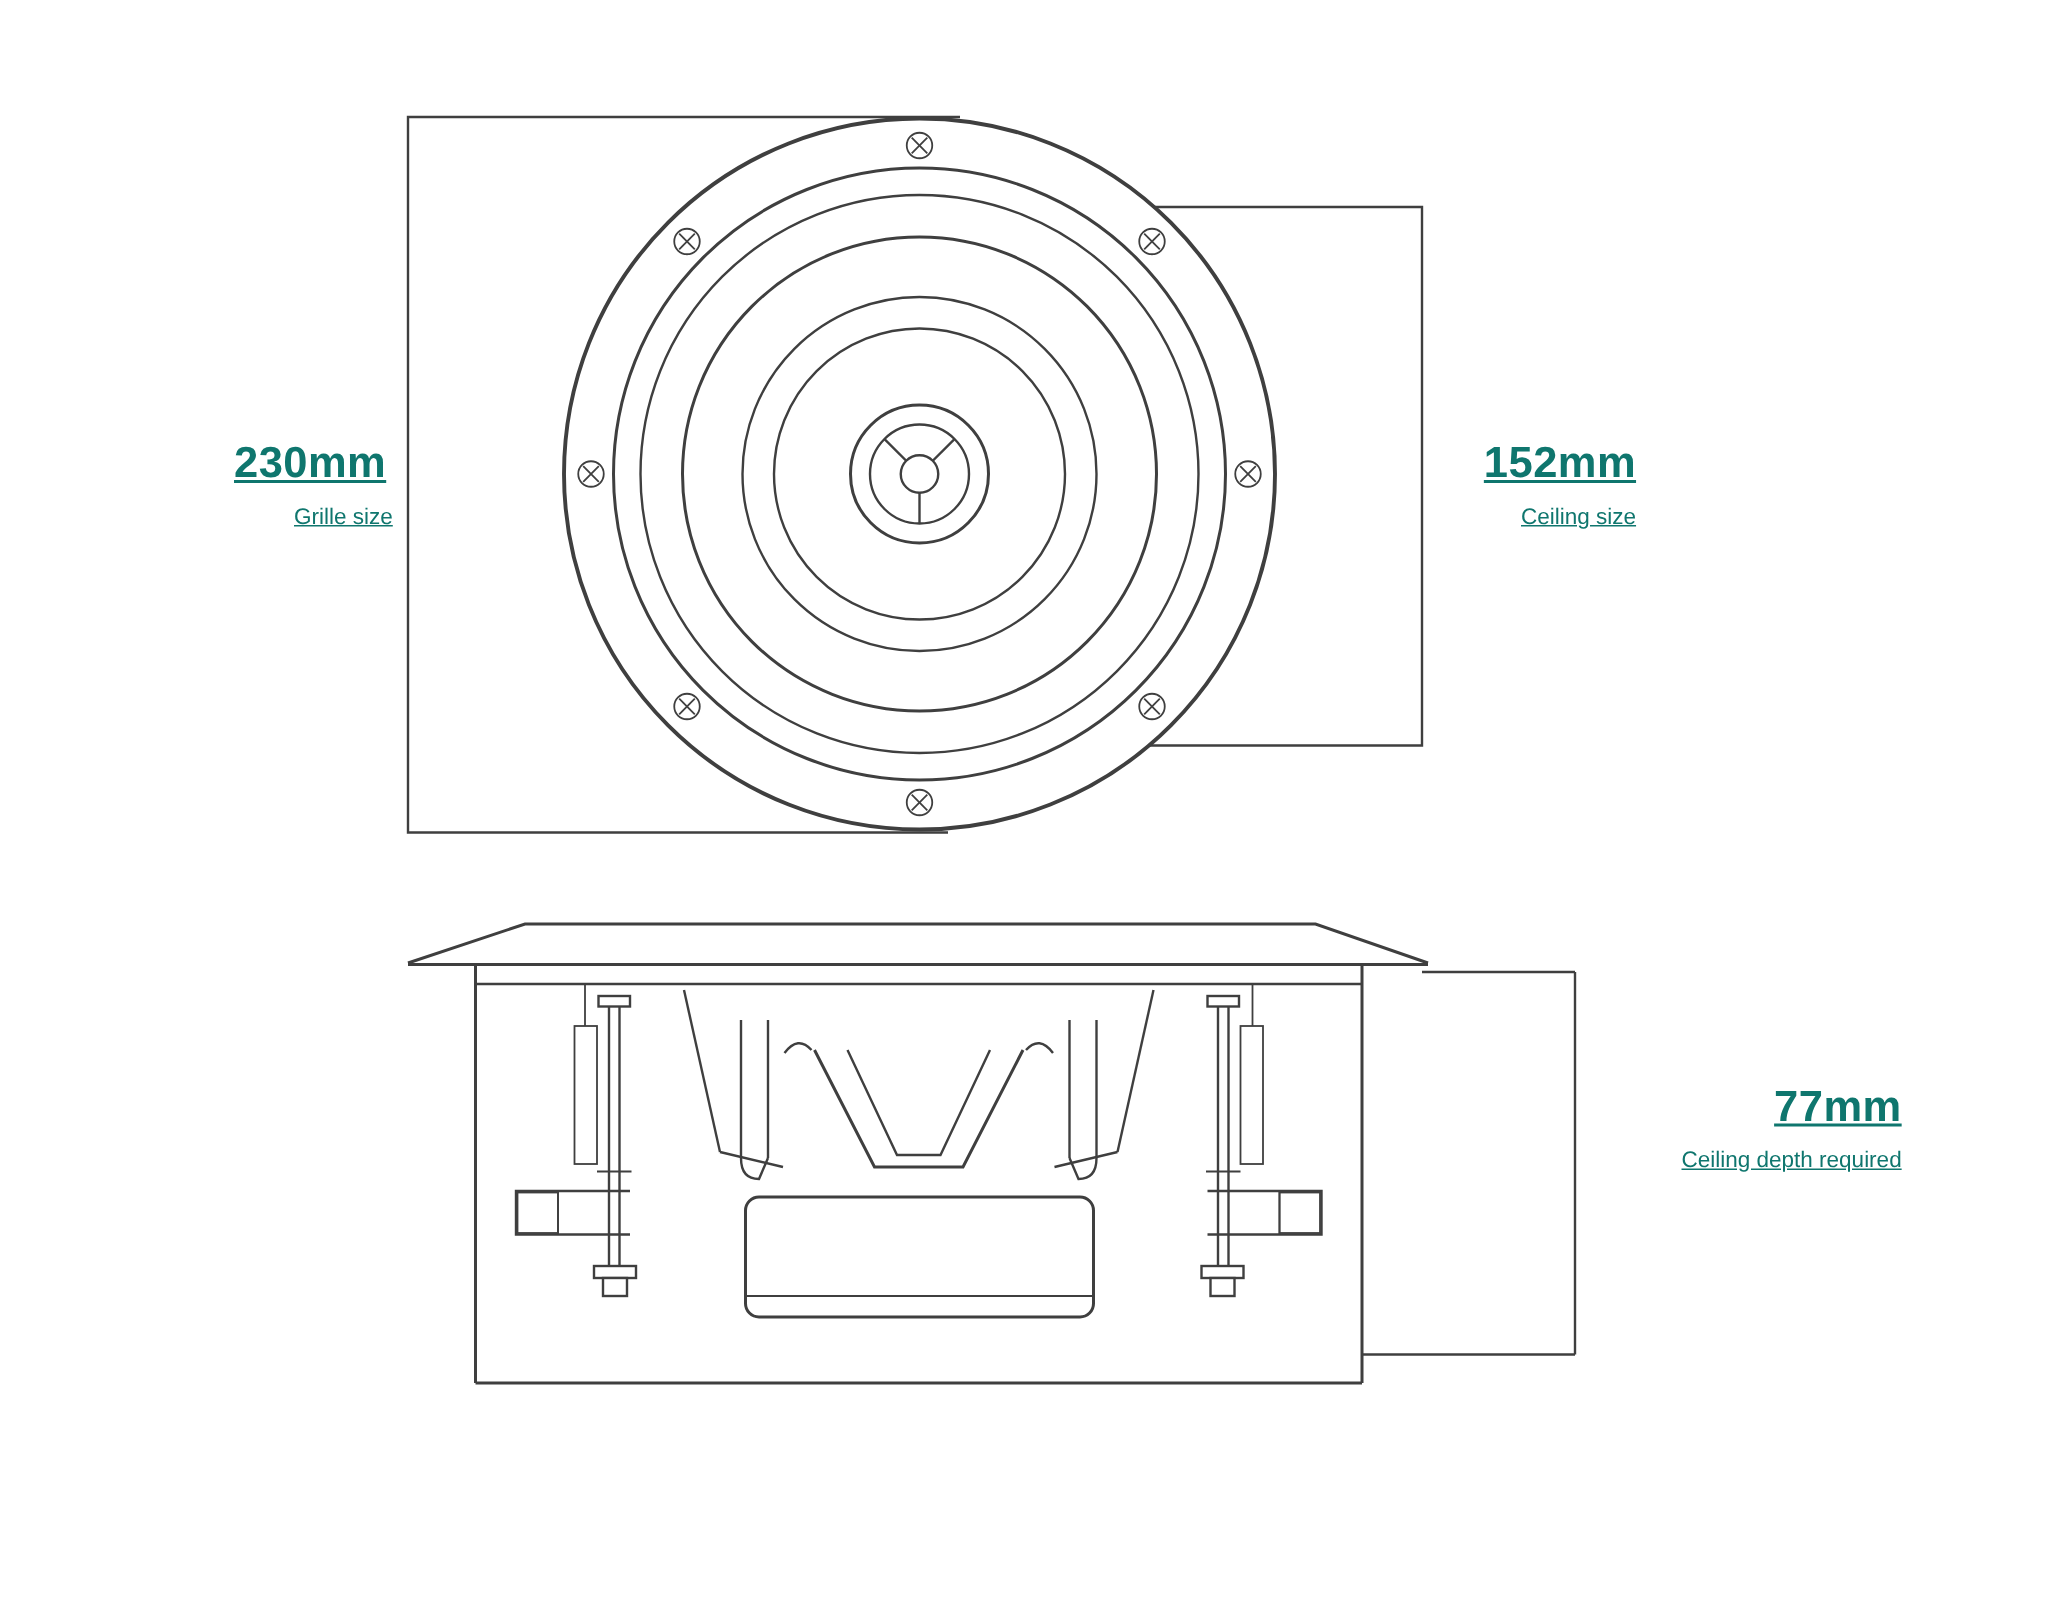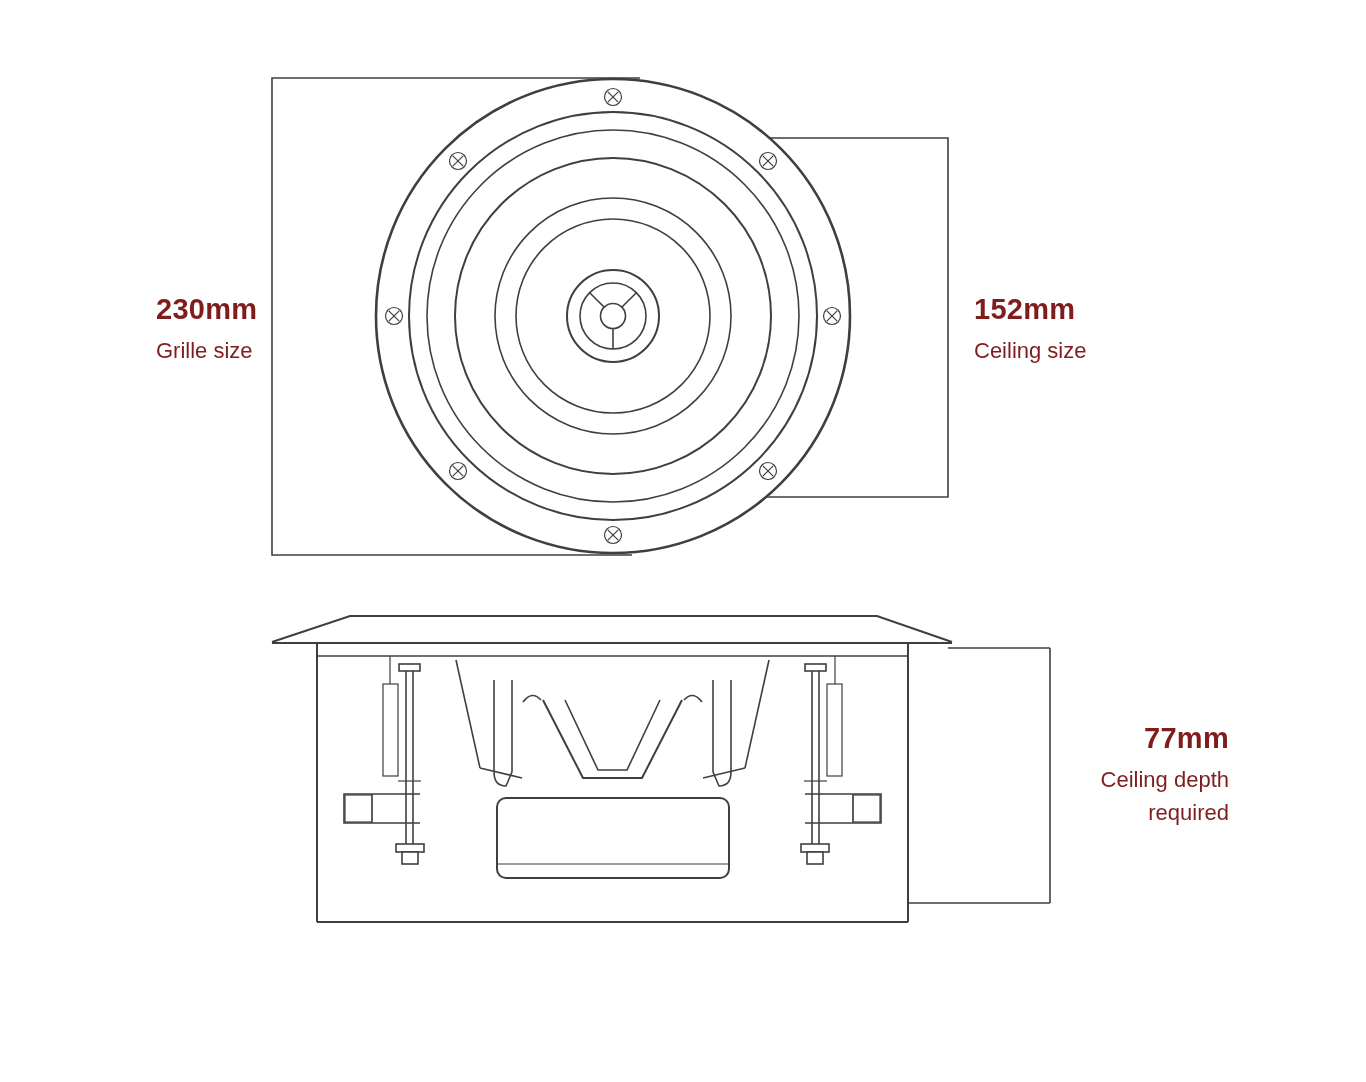--- a/index.html
+++ b/index.html
@@ -12,23 +12,23 @@
   }
   .stage svg{position:absolute;left:0;top:0;}
   
   .ln{stroke:#3f3f3f;fill:none;}
   .fw{fill:#ffffff;}
   .w1{stroke-width:1.2px;}
   .w15{stroke-width:1.6px;}
   .w2{stroke-width:2px;}
   .w25{stroke-width:2.6px;}
   
-  .dim-label{position:absolute;color:#7f1d1d;}
+  .dim-label{position:absolute;color:#0f766e;text-decoration:underline;}
   .dim-value{font-size:29px;font-weight:700;letter-spacing:.3px;line-height:1;}
-  .dim-caption{font-size:22px;font-weight:400;margin-top:10px;line-height:1.5;}
+  .dim-caption{font-size:15px;font-weight:400;margin-top:10px;line-height:1.5;margin-left:40px;}
   .dim-label.centered{text-align:center;transform:translateX(-50%);}
   .dim-caption.narrow{max-width:148px;}
 </style>
 </head>
 <body>
 
 <div class="stage">
 
   <svg width="1366" height="1082" viewBox="0 0 1366 1082">
 
@@ -138,21 +138,21 @@
         <line class="ln w1" x1="497" y1="864" x2="729" y2="864"></line>
       </g>
     </g>
   </svg>
 
   <div class="dim-label" style="left:156px;top:295px;">
     <div class="dim-value">230mm</div>
     <div class="dim-caption">Grille size</div>
   </div>
 
-  <div class="dim-label" style="left:974px;top:295px;">
+  <div class="dim-label" style="left:974px;top:295px;text-align:right;">
     <div class="dim-value">152mm</div>
     <div class="dim-caption">Ceiling size</div>
   </div>
 
   <div class="dim-label" style="left:1081px;top:724px;text-align:right;">
     <div class="dim-value">77mm</div>
     <div class="dim-caption narrow">Ceiling depth required</div>
   </div>
 
   <div class="dim-label centered" style="left:614px;top:940px;">

